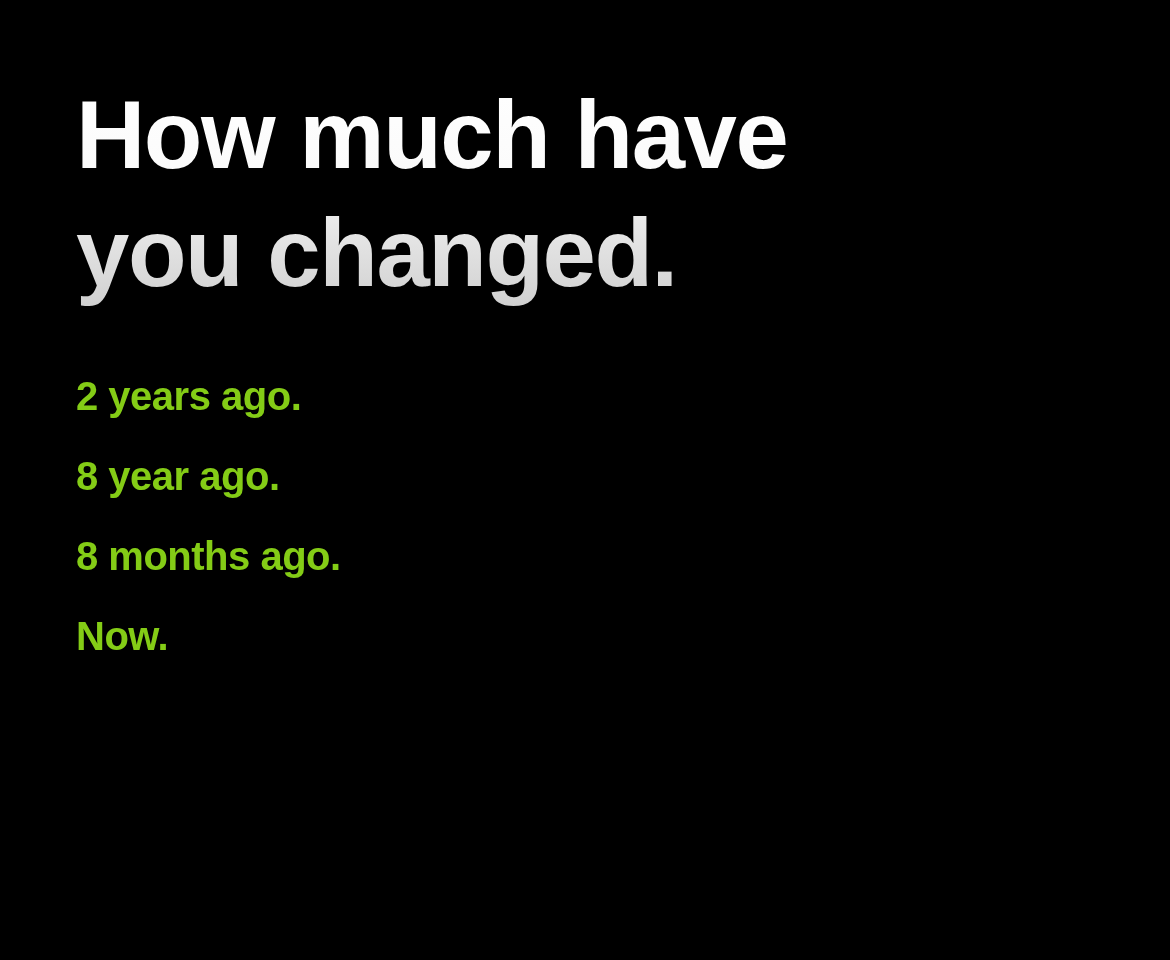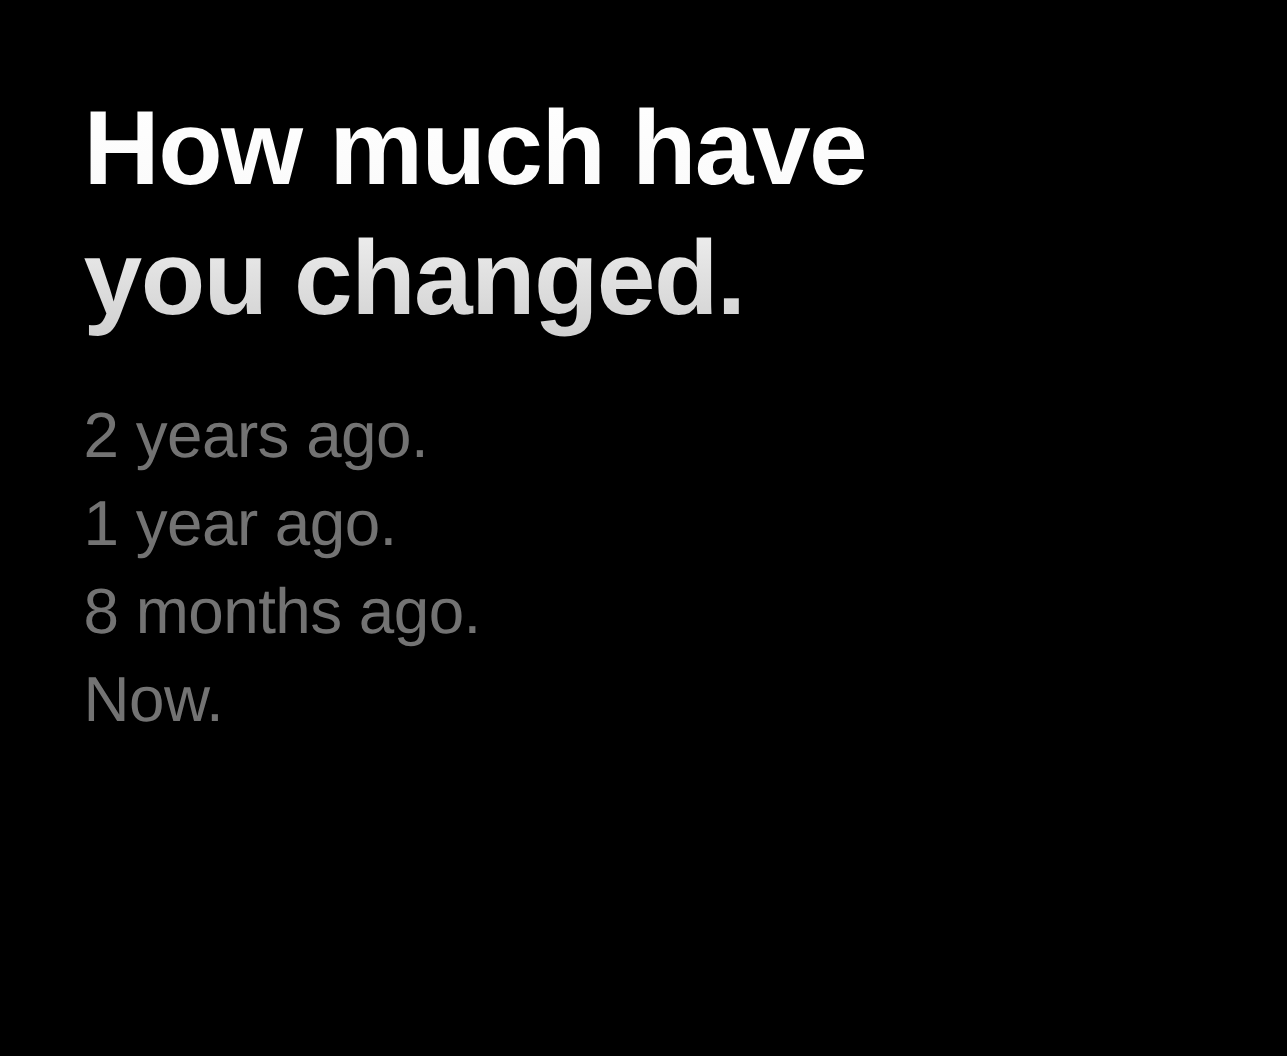--- a/index.html
+++ b/index.html
@@ -45,39 +45,39 @@
 
   .timeline-list {
     list-style: none;
     margin: 0;
     padding: 0;
     margin-top: 44px;
   }
 
   .timeline-item {
     font-family: "Liberation Sans", "DejaVu Sans", sans-serif;
-    font-size: 58px;
-    font-weight: 400;
+    font-size: 40px;
+    font-weight: 700;
     line-height: 80px;
     letter-spacing: -0.5px;
-    color: #737373;
+    color: #84cc16;
     white-space: nowrap;
   }
 </style>
 </head>
 <body>
 
 <div class="canvas">
 
   <div class="content-block">
 
     <h1 class="headline">How much have you changed.</h1>
 
     <ul class="timeline-list">
       <li class="timeline-item">2 years ago.</li>
-      <li class="timeline-item">1 year ago.</li>
+      <li class="timeline-item">8 year ago.</li>
       <li class="timeline-item">8 months ago.</li>
       <li class="timeline-item">Now.</li>
     </ul>
 
   </div>
 
 </div>
 
 </body></html>

